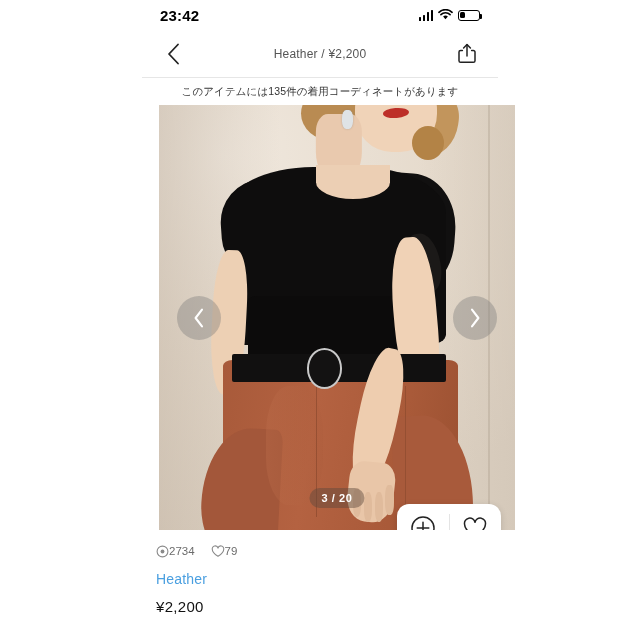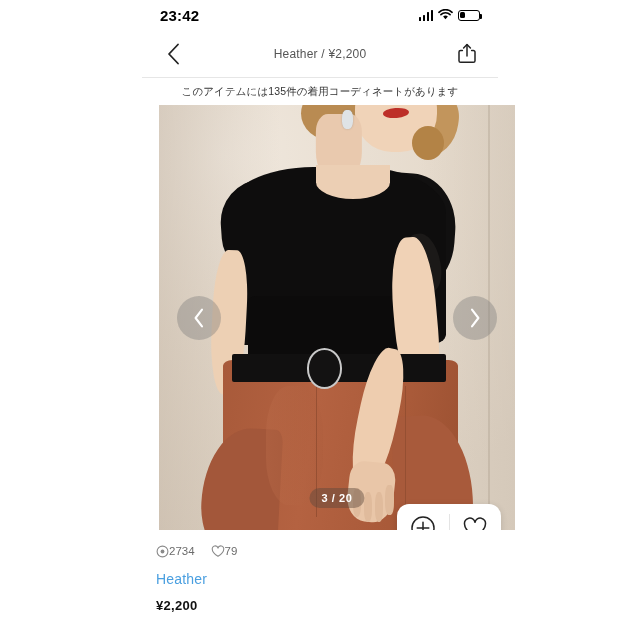--- a/index.html
+++ b/index.html
@@ -285,21 +285,21 @@
     margin-top:11px;
     font-size:14px; color:#4a9fe0; cursor:pointer;
     letter-spacing:0.2px;
   }
   #product-name {
     margin-top:10px;
     font-size:12.5px; color:#1c1c1c; letter-spacing:0.2px;
   }
   #product-price {
     margin-top:11px;
-    font-size:13px; font-weight:bold; color:#111; letter-spacing:0.3px;
+    font-size:15px; font-weight:normal; color:#111; letter-spacing:0.3px;
   }
 </style>
 </head>
 <body>
 
 <div id="phone">
 
   <div id="status-bar">
     <div id="status-time">23:42</div>
     <div id="status-right">

